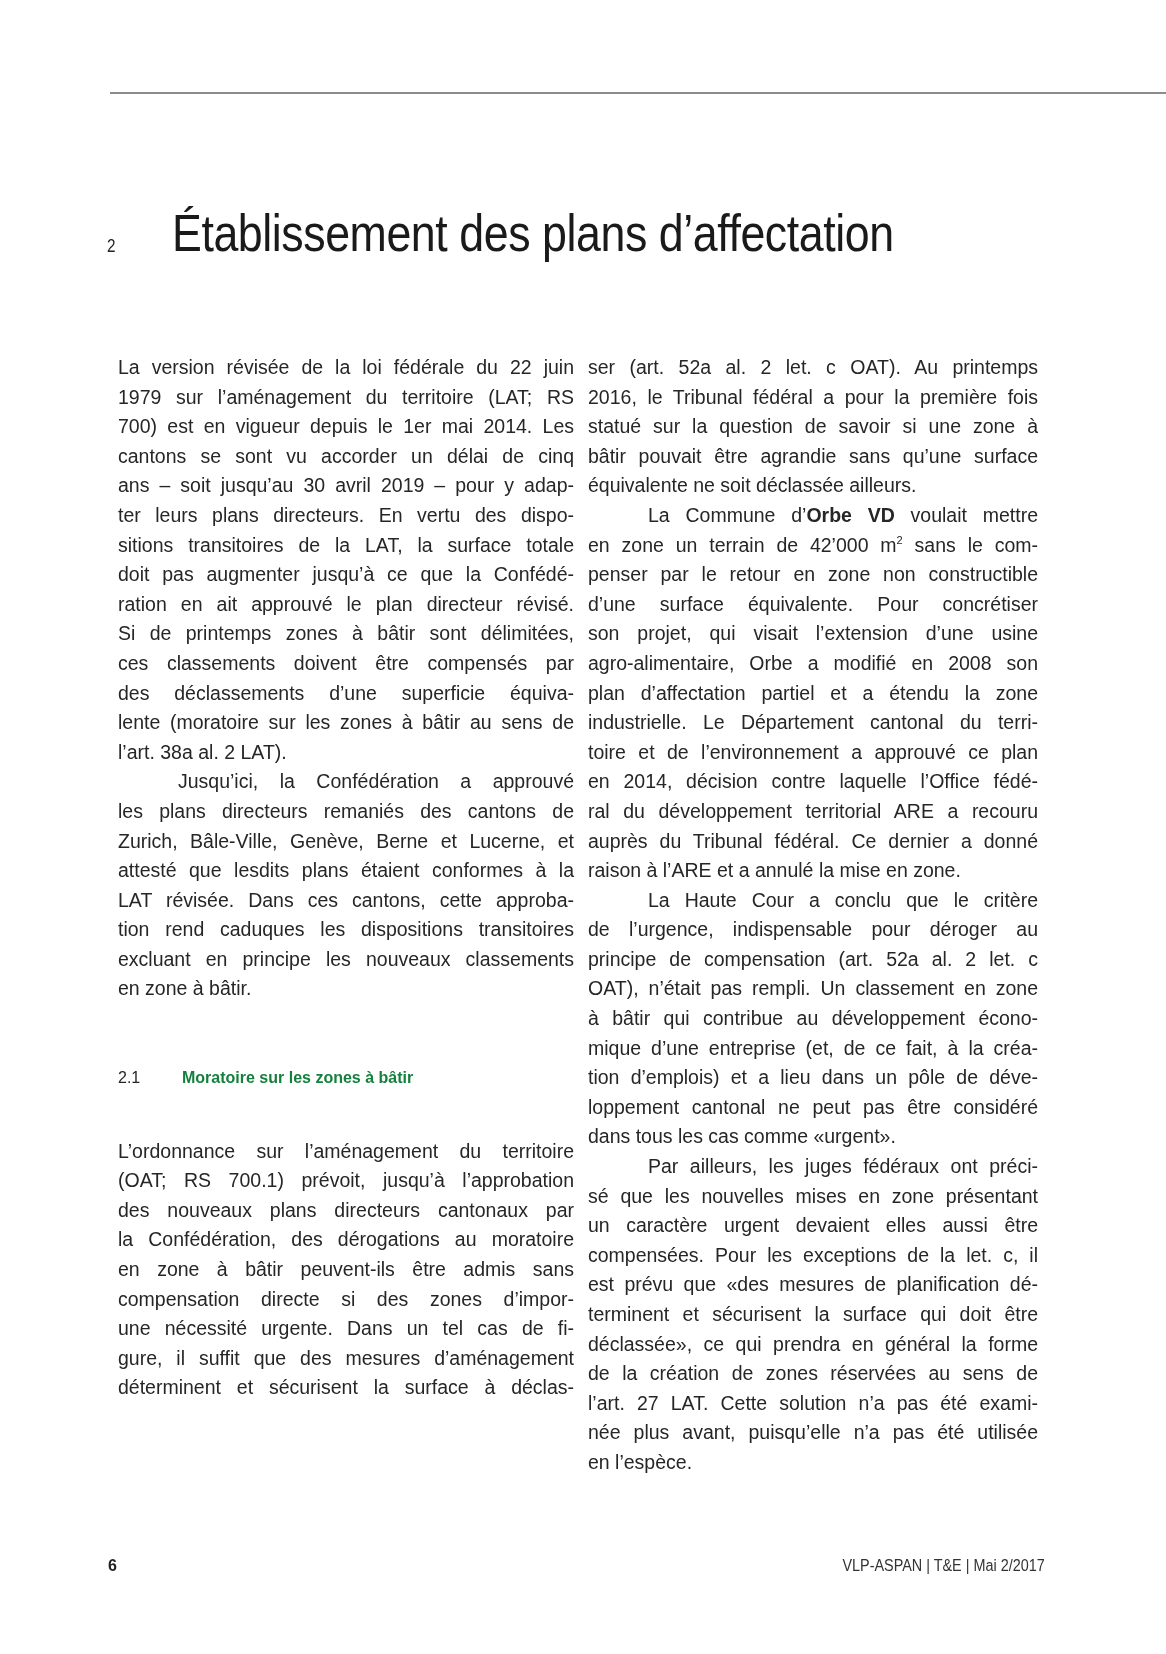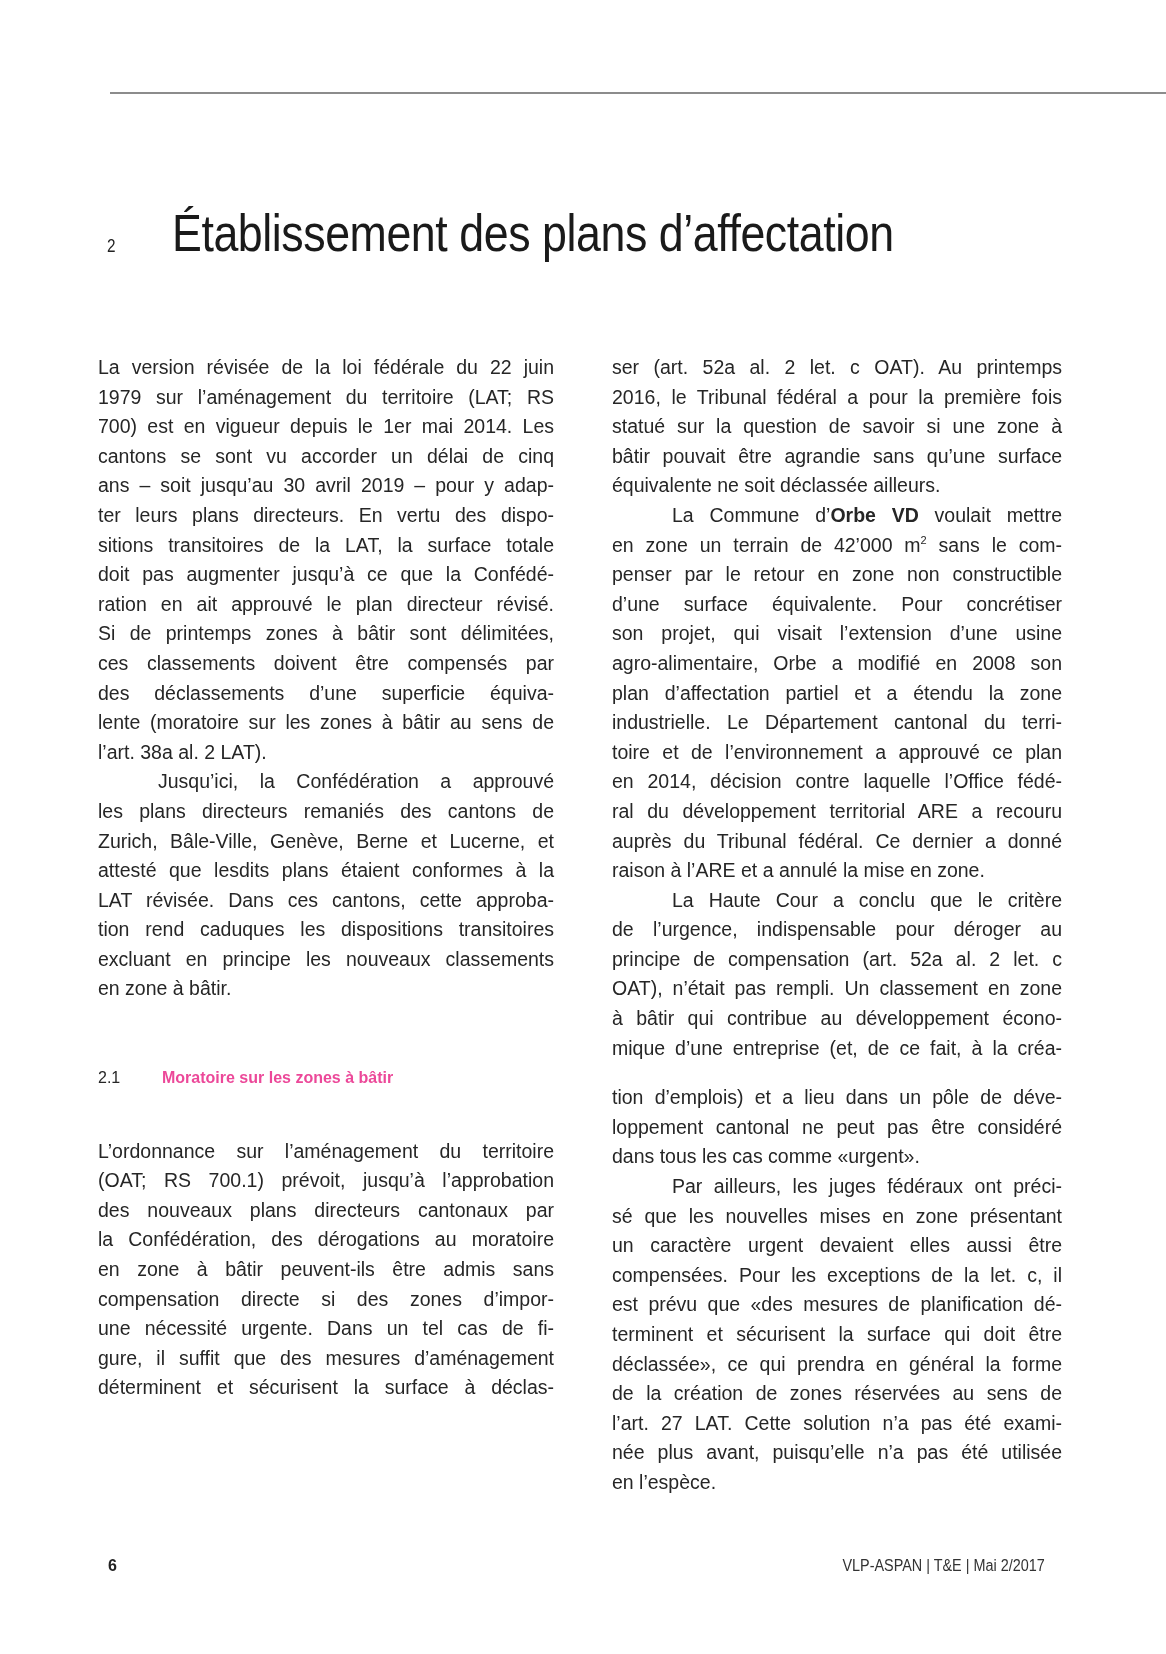--- a/index.html
+++ b/index.html
@@ -18,32 +18,32 @@
   .chapter-title {
     position: absolute; left: 172px; top: 203px;
     font-size: 52px; font-weight: normal; color: #1a1a1a; margin: 0;
     letter-spacing: -0.5px; transform: scaleX(0.86); transform-origin: left;
     white-space: nowrap;
   }
   .col {
     position: absolute; top: 353px; width: 456px;
     font-size: 19.5px; line-height: 29.6px; color: #262626;
   }
-  .col-left { left: 98px; }
-  .col-right { left: 612px; width: 450px; }
+  .col-left { left: 118px; }
+  .col-right { left: 588px; width: 450px; }
   .col p { margin: 0; text-align: justify; hyphens: manual; }
   .col p.indent { text-indent: 60px; }
   .col .line { display: block; text-align: justify; text-align-last: justify; white-space: nowrap; }
   .col .line.last { text-align-last: left; }
   .section-heading {
     display: flex; align-items: baseline; margin: 59px 0 44px 0;
     font-size: 16px;
   }
   .section-num { width: 64px; color: #262626; }
-  .section-title { font-weight: bold; color: #ec4899; }
+  .section-title { font-weight: bold; color: #15803d; }
   .bold { font-weight: bold; }
   sup { font-size: 11px; line-height: 0; vertical-align: 8px; }
   .footer-page {
     position: absolute; left: 108px; top: 1557px;
     font-size: 16px; font-weight: bold; color: #222;
   }
   .footer-right {
     position: absolute; right: 121px; top: 1557px;
     font-size: 16px; color: #333; transform: scaleX(0.9); transform-origin: right;
   }
@@ -125,21 +125,21 @@
         <span class="line last" style="text-indent: 0px;">raison à l’ARE et a annulé la mise en zone.</span>
       </span>
   </p>
   <p class="indent">
       <span class="line">La Haute Cour a conclu que le critère</span>
       <span class="line" style="text-indent: 0px;">de l’urgence, indispensable pour déroger au</span>
       <span class="line" style="text-indent: 0px;">principe de compensation (art. 52a al. 2 let. c</span>
       <span class="line" style="text-indent: 0px;">OAT), n’était pas rempli. Un classement en zone</span>
       <span class="line" style="text-indent: 0px;">à bâtir qui contribue au développement écono-</span>
       <span class="line" style="text-indent: 0px;">mique d’une entreprise (et, de ce fait, à la créa-</span>
-      <span class="line" style="text-indent: 0px; margin-top: 20px;">tion d’emplois) et a lieu dans un pôle de déve-</span>
+      <span class="line" style="text-indent: 0px;">tion d’emplois) et a lieu dans un pôle de déve-</span>
       <span class="line" style="text-indent: 0px;">loppement cantonal ne peut pas être considéré</span>
       <span class="line last" style="text-indent: 0px;">dans tous les cas comme «urgent».</span>
     </p>
   <p class="indent">
       <span class="line">Par ailleurs, les juges fédéraux ont préci-</span>
       <span class="line" style="text-indent: 0px;">sé que les nouvelles mises en zone présentant</span>
       <span class="line" style="text-indent: 0px;">un caractère urgent devaient elles aussi être</span>
       <span class="line" style="text-indent: 0px;">compensées. Pour les exceptions de la let. c, il</span>
       <span class="line" style="text-indent: 0px;">est prévu que «des mesures de planification dé-</span>
       <span class="line" style="text-indent: 0px;">terminent et sécurisent la surface qui doit être</span>

